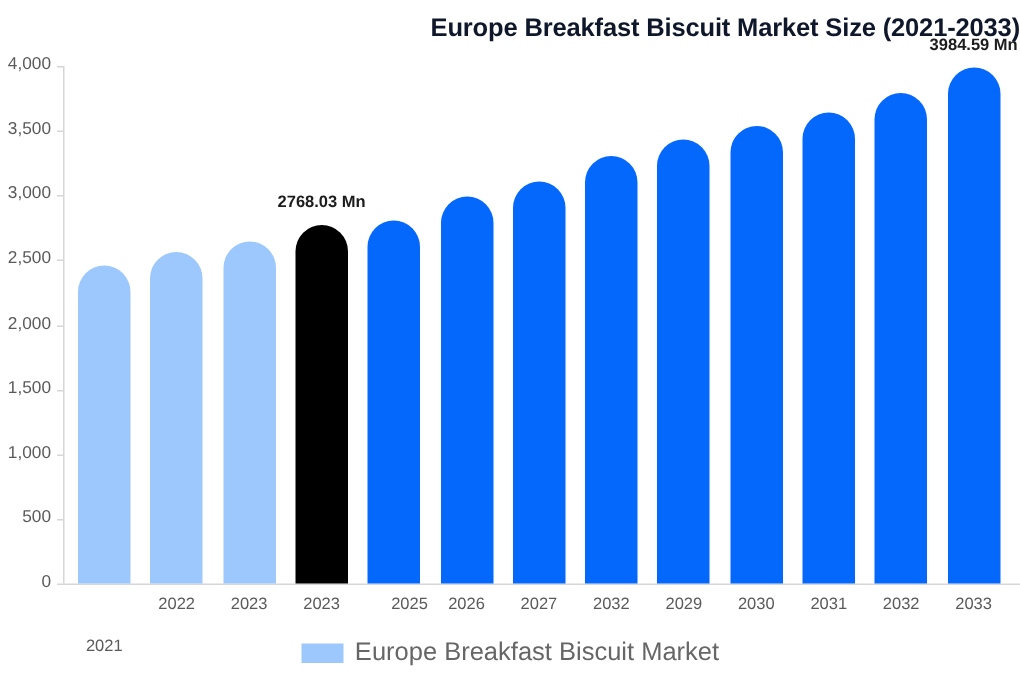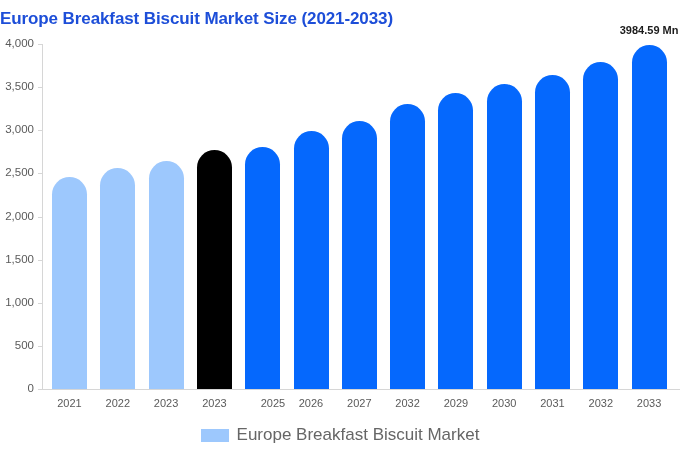--- a/index.html
+++ b/index.html
@@ -18,24 +18,24 @@
     position: absolute;
     left: 0; top: 0;
     width: 680px;
     height: 450px;
   }
   #chart-title {
     position: absolute;
     left: 0;
     top: 9px;
     width: 680px;
-    text-align: left;
+    text-align: right;
     font-size: 17px;
     font-weight: bold;
-    color: #1d4ed8;
+    color: #0f172a;
     letter-spacing: -0.1px;
     white-space: nowrap;
   }
   
   #plot-area {
     position: absolute;
     left: 42px;
     top: 44px;
     width: 638px;
     height: 345px;
@@ -175,34 +175,35 @@
       <div class="bar" style="left: 299.8px; height: 267.806px; background: rgb(5, 104, 253);"></div>
       <div class="bar" style="left: 348.1px; height: 285.056px; background: rgb(5, 104, 253);"></div>
       <div class="bar" style="left: 396.4px; height: 295.837px; background: rgb(5, 104, 253);"></div>
       <div class="bar" style="left: 444.7px; height: 304.894px; background: rgb(5, 104, 253);"></div>
       <div class="bar" style="left: 493px; height: 313.95px; background: rgb(5, 104, 253);"></div>
       <div class="bar" style="left: 541.3px; height: 326.887px; background: rgb(5, 104, 253);"></div>
       <div class="bar" style="left: 589.6px; height: 343.671px; background: rgb(5, 104, 253);"></div>
     </div>
 
   <div id="x-ticks-container">
-      <div class="x-tick" style="left: 39.5px;">2021</div>
+      <div class="x-tick" style="left: 39.5px; margin-top: 28px;">2021</div>
       <div class="x-tick" style="left: 87.8px;">2022</div>
       <div class="x-tick" style="left: 136.1px;">2023</div>
       <div class="x-tick" style="left: 184.4px;">2023</div>
       <div class="x-tick" style="left: 243px;">2025</div>
       <div class="x-tick" style="left: 281px;">2026</div>
       <div class="x-tick" style="left: 329.3px;">2027</div>
       <div class="x-tick" style="left: 377.6px;">2032</div>
       <div class="x-tick" style="left: 425.9px;">2029</div>
       <div class="x-tick" style="left: 474.2px;">2030</div>
       <div class="x-tick" style="left: 522.5px;">2031</div>
       <div class="x-tick" style="left: 570.8px;">2032</div>
       <div class="x-tick" style="left: 619.1px;">2033</div>
     </div>
 
   <div id="legend">
     <span id="legend-swatch"></span>
     <span id="legend-label">Europe Breakfast Biscuit Market</span>
   </div>
 
+<div class="bar-label" style="width: 120px; left: 154.4px; top: 129.257px;">2768.03 Mn</div>
     <div class="bar-label" style="width: 120px; left: 589.1px; top: 24.3291px;">3984.59 Mn</div>
   </div>
 
 </body></html>

